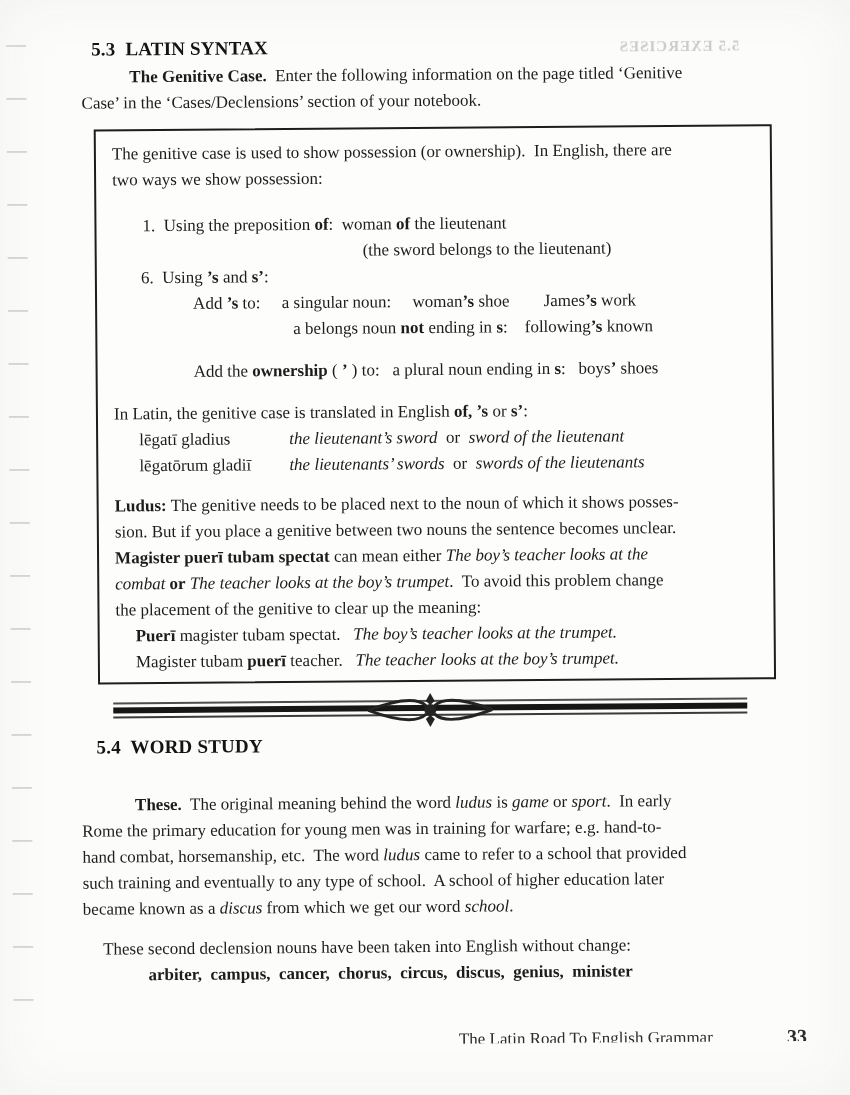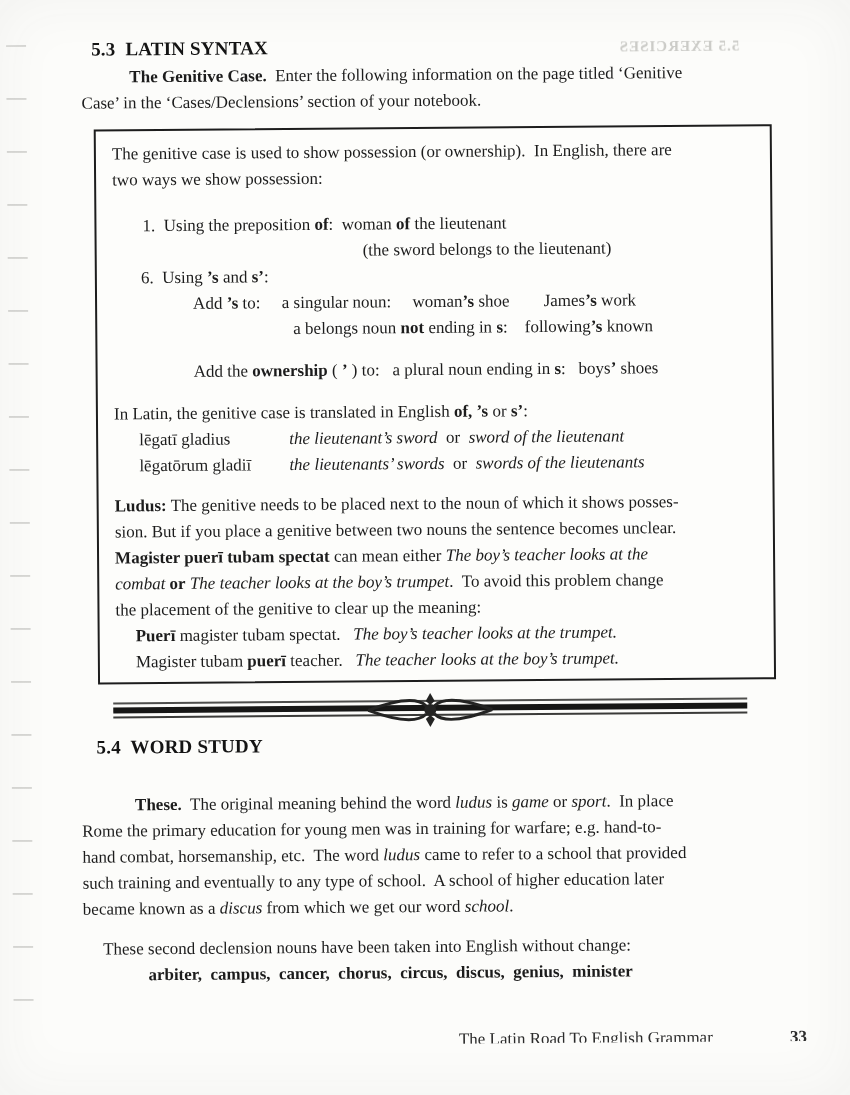--- a/index.html
+++ b/index.html
@@ -48,21 +48,21 @@
   .dl.thick{top:15px;height:6px;background:#171716;}
   .dl.t2{top:24px;height:2px;background:#3b3b39;}
   .orn{position:absolute;left:50%;top:0;transform:translateX(-50%);}
   .ludus{position:absolute;left:80px;top:790px;width:700px;}
   .nouns{position:absolute;left:80px;top:934px;width:700px;}
   .footer{
     position:absolute;left:455px;top:1030px;width:348px;height:14px;
     overflow:hidden;display:flex;justify-content:space-between;
     font-size:17px;line-height:19px;color:#2b2b2b;
   }
-  .pnum{font-weight:bold;font-size:17px;}
+  .pnum{font-weight:bold;font-size:20px;}
 </style>
 </head>
 <body>
 
 <div class="page">
   <div class="skew">
 
     <div class="binder-marks"></div>
 
     <div class="bleed">5.5 EXERCISES</div>
@@ -108,21 +108,21 @@
         </g>
         <circle cx="70" cy="20" r="6" fill="#242423"></circle>
         <path d="M70 3 L74.5 11 L70 15 L65.5 11 Z" fill="#242423"></path>
         <path d="M70 37 L74.5 29 L70 25 L65.5 29 Z" fill="#242423"></path>
       </svg>
     </div>
 
     <h2 class="h54">5.4  WORD STUDY</h2>
 
     <div class="ludus">
-        <div class="tl" style="margin-left: 53px;"><span class="b">These.</span><span>  The original meaning behind the word </span><span class="i">ludus</span><span> is </span><span class="i">game</span><span> or </span><span class="i">sport</span><span>.  In place</span></div>
+        <div class="tl" style="margin-left: 53px;"><span class="b">These.</span><span>  The original meaning behind the word </span><span class="i">ludus</span><span> is </span><span class="i">game</span><span> or </span><span class="i">sport</span><span>.  In early</span></div>
         <div class="tl"><span>Rome the primary education for young men was in training for warfare; e.g. hand-to-</span></div>
         <div class="tl"><span>hand combat, horsemanship, etc.  The word </span><span class="i">ludus</span><span> came to refer to a school that provided</span></div>
         <div class="tl"><span>such training and eventually to any type of school.  A school of higher education later</span></div>
         <div class="tl"><span>became known as a </span><span class="i">discus</span><span> from which we get our word </span><span class="i">school</span><span>.</span></div>
       </div>
 
     <div class="nouns">
         <div class="tl" style="margin-left: 20px;"><span>These second declension nouns have been taken into English without change:</span></div>
         <div class="tl" style="margin-left: 65px;"><span class="b">arbiter,  campus,  cancer,  chorus,  circus,  discus,  genius,  minister</span></div>
       </div>

